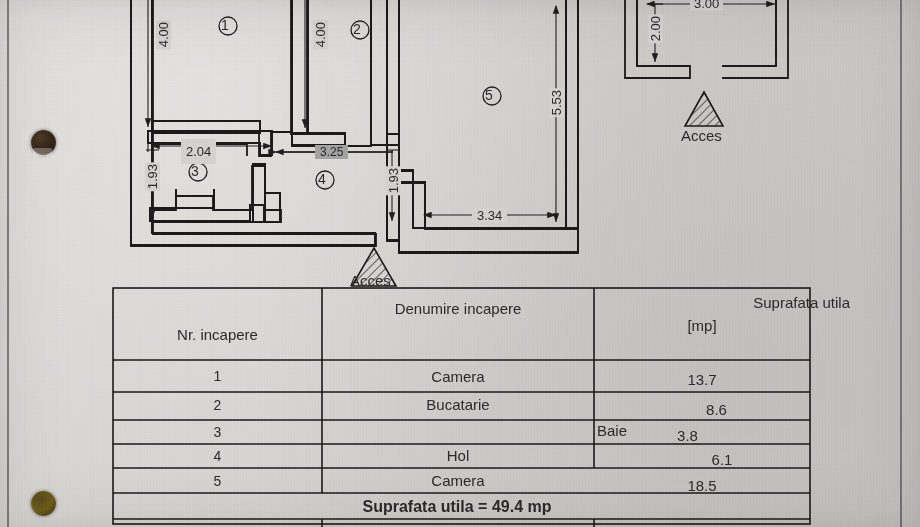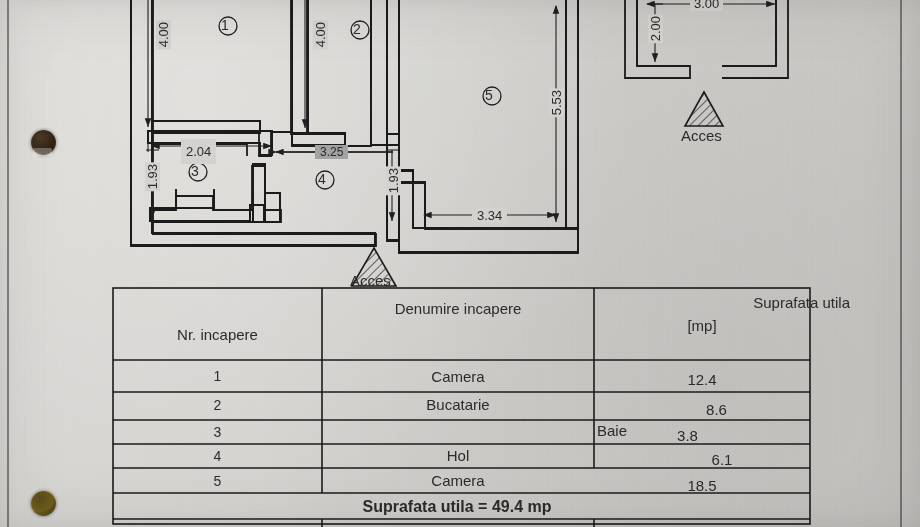--- a/index.html
+++ b/index.html
@@ -190,21 +190,21 @@
 <div class="lbl" style="left:350px;top:272px;font-size:15px;">Acces</div>
 <div class="lbl" style="left:681px;top:127px;font-size:15px;">Acces</div>
 
 <div class="lbl" style="left:113px;top:326px;width:209px;text-align:center;font-size:15px;">Nr. incapere</div>
 <div class="lbl" style="left:322px;top:300px;width:272px;text-align:center;font-size:15px;">Denumire incapere</div>
 <div class="lbl" style="left:594px;top:294px;width:256px;text-align:right;font-size:15px;">Suprafata utila</div>
 <div class="lbl" style="left:594px;top:317px;width:216px;text-align:center;font-size:15px;">[mp]</div>
 
 <div class="lbl" style="left:113px;top:368px;width:209px;text-align:center;font-size:14px;">1</div>
 <div class="lbl" style="left:322px;top:368px;width:272px;text-align:center;font-size:15px;">Camera</div>
-<div class="lbl" style="left:594px;top:371px;width:216px;text-align:center;font-size:15px;">12.4</div>
+<div class="lbl" style="left:594px;top:371px;width:216px;text-align:center;font-size:15px;">13.7</div>
 
 <div class="lbl" style="left:113px;top:397px;width:209px;text-align:center;font-size:14px;">2</div>
 <div class="lbl" style="left:322px;top:396px;width:272px;text-align:center;font-size:15px;">Bucatarie</div>
 <div class="lbl" style="left:594px;top:401px;width:245px;text-align:center;font-size:15px;">8.6</div>
 
 <div class="lbl" style="left:113px;top:424px;width:209px;text-align:center;font-size:14px;">3</div>
 <div class="lbl" style="left:322px;top:422px;width:272px;text-align:right;font-size:15px;margin-left:33px;">Baie</div>
 <div class="lbl" style="left:594px;top:427px;width:187px;text-align:center;font-size:15px;">3.8</div>
 
 <div class="lbl" style="left:113px;top:448px;width:209px;text-align:center;font-size:14px;">4</div>

